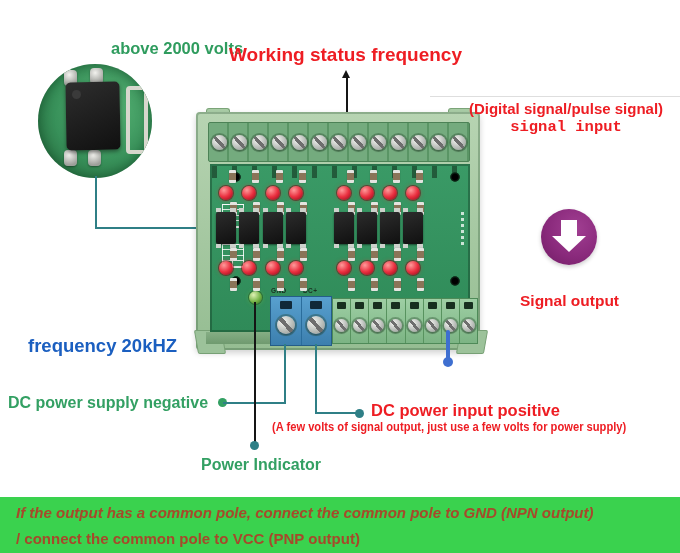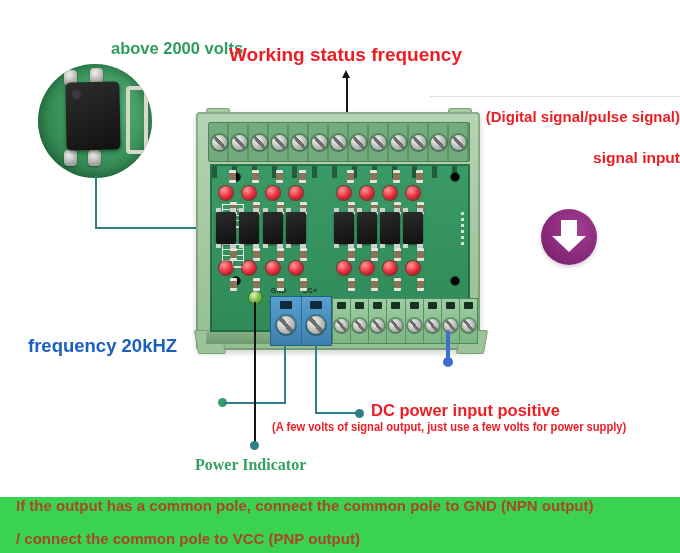--- a/index.html
+++ b/index.html
@@ -259,47 +259,49 @@
         </div>
         <div class="tcell">
           <div class="screw mid"></div>
         </div>
         <div class="tcell">
           <div class="screw mid"></div>
         </div>
       </div>
   </div>
 
-  <div style="position:absolute;left:452px;top:108px;width:228px;text-align:right;">
+  <div style="position:absolute;left:452px;top:100px;width:228px;text-align:center;">
     <div class="c-red" style="font-size:15px;font-weight:bold;white-space:nowrap;">(Digital signal/pulse signal)</div>
-    <div class="c-red" style="font-size:15.5px;font-weight:bold;margin-top:24px;">signal input</div>
+    <div class="c-red" style="font-size:15.5px;font-weight:bold;margin-top:1px;font-family:Liberation Mono, monospace;">signal input</div>
   </div>
 
   <div class="down-arrow">
     <div class="arr-stem"></div>
     <div class="arr-head"></div>
   </div>
+  <div class="txt c-red" style="left:520px;top:292px;font-size:15.5px;">Signal output</div>
 
   <div class="txt c-blue" style="left:28px;top:336px;font-size:18.5px;">frequency 20kHZ</div>
 
+  <div class="txt c-green" style="left:8px;top:394px;font-size:16px;color:#33a063;">DC power supply negative</div>
   <div class="dot" style="left:218px;top:398px;width:9px;height:9px;background:#33a063;"></div>
   <div class="line" style="left:223px;top:402px;width:63px;height:2px;"></div>
   <div class="line" style="left:284px;top:344px;width:2px;height:60px;"></div>
 
   <div class="line" style="left:446px;top:330px;width:4px;height:30px;background:#3e6fd0;border-radius:2px;"></div>
   <div class="dot" style="left:443px;top:357px;width:10px;height:10px;background:#3e6fd0;"></div>
 
   <div class="line" style="left:315px;top:344px;width:2px;height:70px;"></div>
   <div class="line" style="left:315px;top:412px;width:45px;height:2px;"></div>
   <div class="dot" style="left:355px;top:409px;width:9px;height:9px;"></div>
   <div class="txt c-red" style="left:371px;top:401px;font-size:16.5px;">DC power input positive</div>
   <div class="txt c-red note" style="left:272px;top:421px;font-size:12px;">(A few volts of signal output, just use a few volts for power supply)</div>
 
   <div class="line blk" style="left:254px;top:302px;width:2px;height:142px;"></div>
   <div class="dot blk" style="left:250px;top:441px;width:9px;height:9px;"></div>
-  <div class="txt c-green" style="left:195px;top:456px;font-size:16px;color:#33a063;font-family:Liberation Serif, serif;">Power Indicator</div>
+  <div class="txt c-green" style="left:201px;top:456px;font-size:16px;color:#33a063;">Power Indicator</div>
 
   <div class="banner">
-    <div class="bline" style="top:0;">If the output has a common pole, connect the common pole to GND (NPN output)</div>
+    <div class="bline" style="top:7px;font-style:italic;">If the output has a common pole, connect the common pole to GND (NPN output)</div>
     <div class="bline" style="top:33px;">/ connect the common pole to VCC (PNP output)</div>
   </div>
 
 </div>
 
 </body></html>

